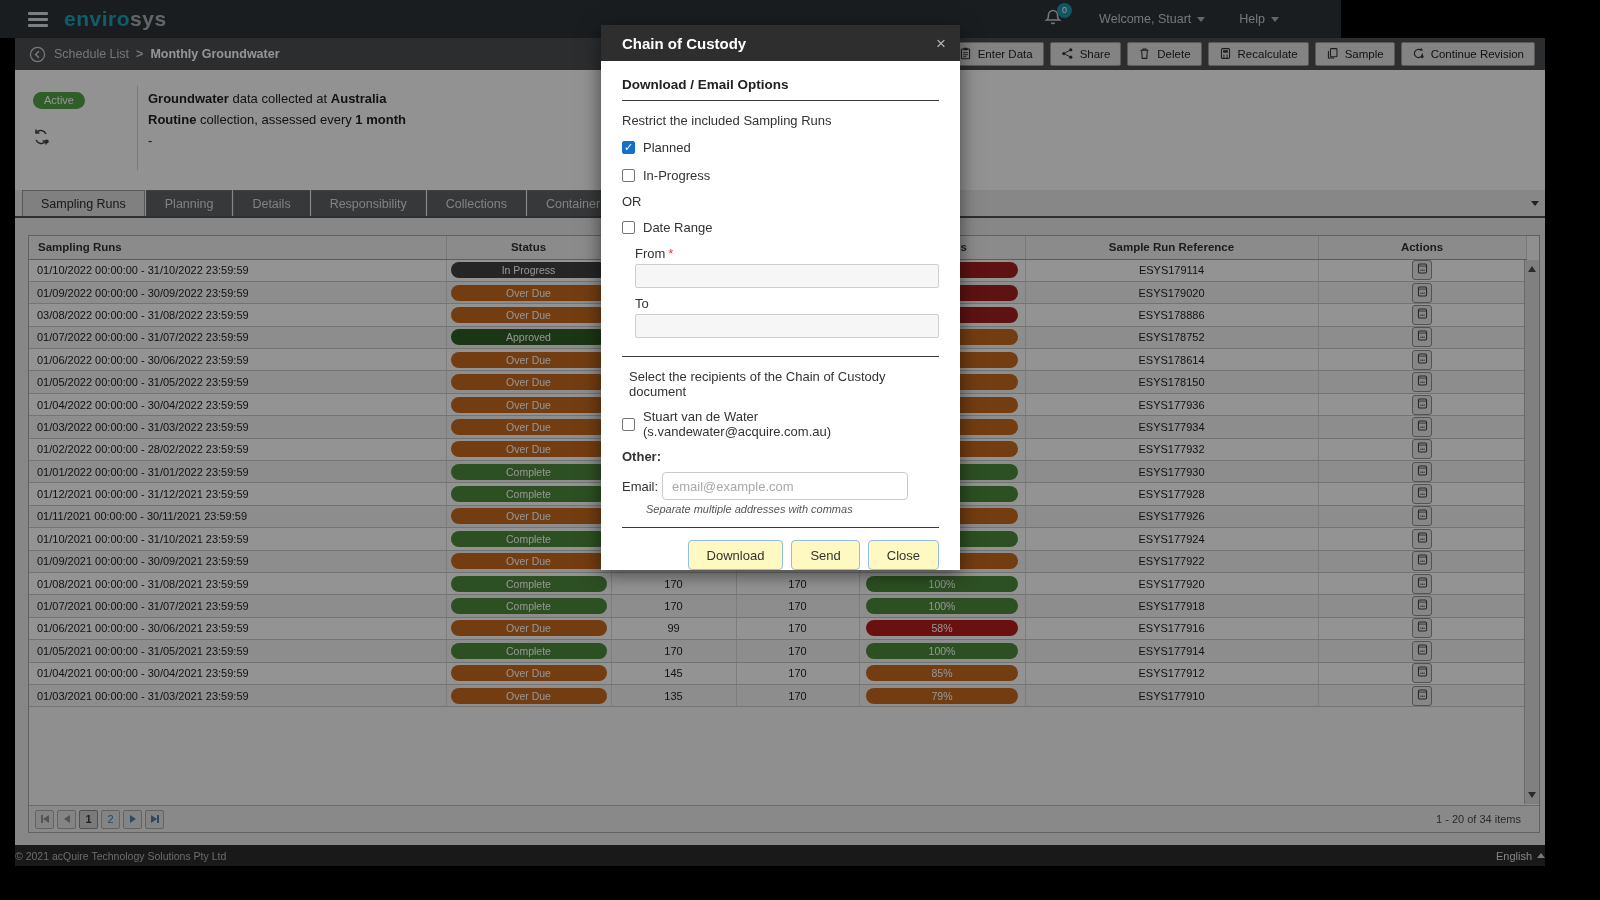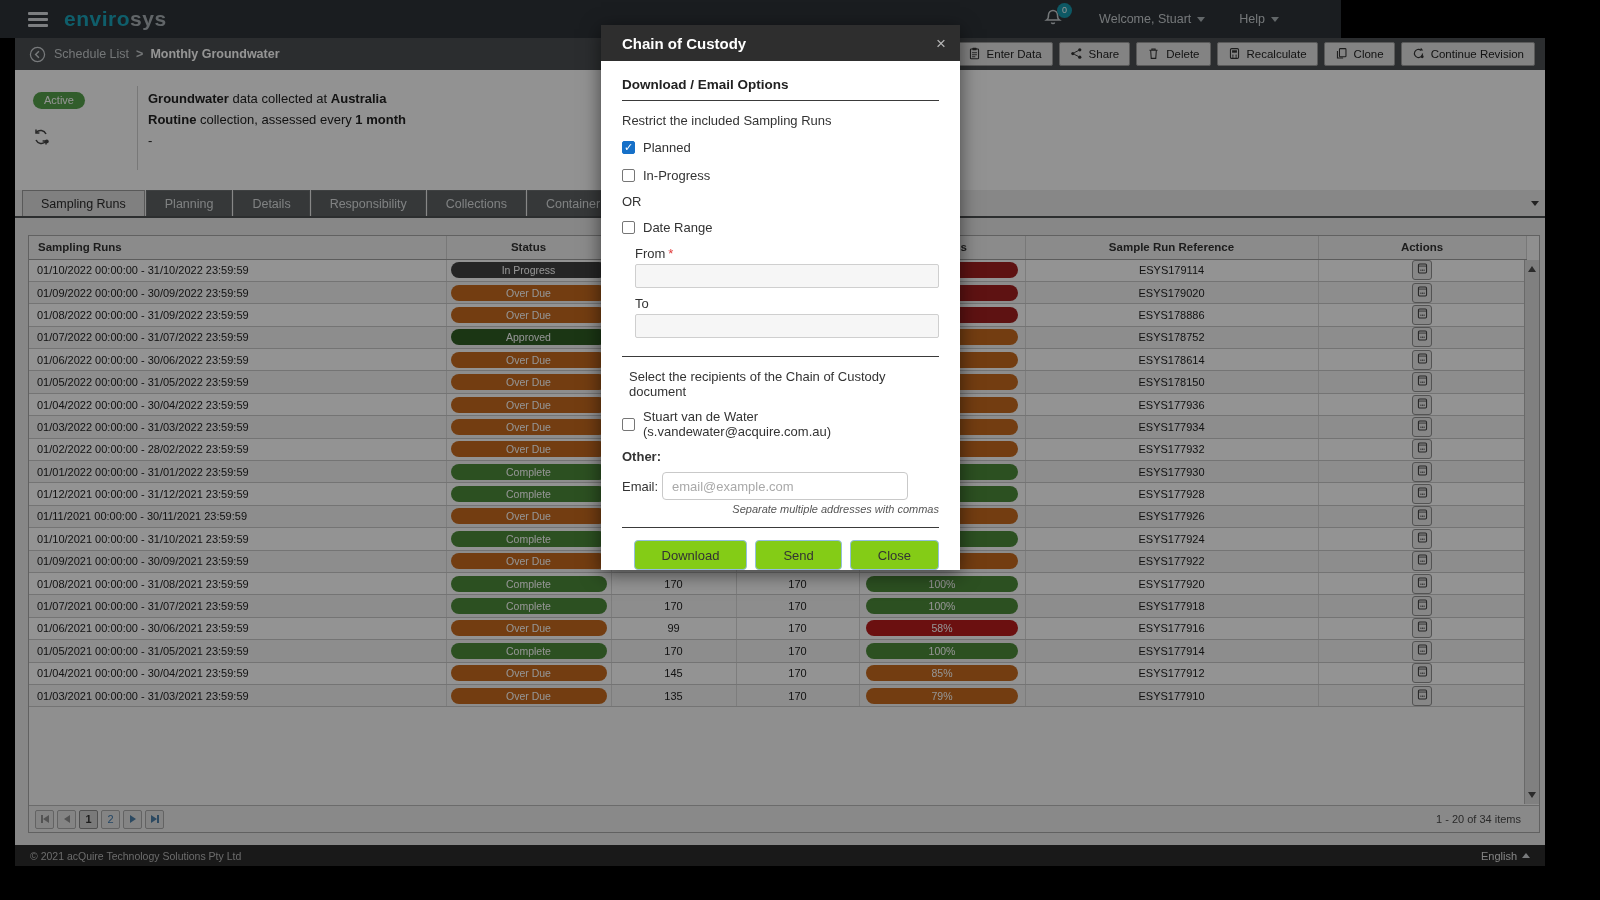--- a/index.html
+++ b/index.html
@@ -96,21 +96,21 @@
   .tri-l { width:0; height:0; border-top:4px solid transparent; border-bottom:4px solid transparent;
     border-right:6px solid #8f8f8f; }
   .tri-r { width:0; height:0; border-top:4px solid transparent; border-bottom:4px solid transparent;
     border-left:6px solid #4d7fa8; }
   .pgbar { width:2px; height:8px; background:#8f8f8f; }
   .pgbar.b { background:#4d7fa8; }
   .pager-info { margin-left:auto; font-size:11px; color:#4a4a4a; padding-right:12px; }
 
   
   .appfooter { position:absolute; left:0; top:807px; width:100%; height:21px; background:#2b2b2b;
-    display:flex; align-items:center; padding:0 15px; }
+    display:flex; align-items:center; padding:0 0; }
   .copyright { color:#b9b9b9; font-size:10.5px; }
   .lang { margin-left:auto; color:#e0e0e0; font-size:11px; display:flex; align-items:center; gap:5px;
     cursor:pointer; }
 
   
   .overlay { position:absolute; left:0; top:0; width:1600px; height:900px; background:rgba(0,0,0,.42);
     z-index:50; }
   .modal { position:absolute; left:601px; top:25px; width:359px; height:545px; background:#fff; z-index:100;
     box-shadow:0 4px 18px rgba(0,0,0,.55); overflow:hidden; }
   .modal-hd { height:36px; background:#2e2e2e; display:flex; align-items:center; padding:0 14px 0 21px; }
@@ -134,24 +134,24 @@
   .dr-input { margin-top:3px; width:304px; height:24px; background:#f6f6f6; border:1px solid #cfcfcf;
     border-radius:2px; font-size:12px; padding:0 6px; font-family:"Liberation Sans", sans-serif; }
   .m-hrtop { margin-top:18px; }
   .m-recip { margin-top:12px;margin-left:7px; }
   .m-other { margin-top:10px; font-weight:bold; }
   .email-row { margin-top:8px; display:flex; align-items:center; }
   .email-lab { width:40px; }
   .email-input { width:246px; height:28px; border:1px solid #c9c9c9; border-radius:4px; padding:0 9px;
     font-size:13px; font-family:"Liberation Sans", sans-serif; color:#333; }
   .email-input::placeholder { color:#a9a9a9; }
-  .email-note { margin-top:3px; margin-left:36px; font-size:11px; font-style:italic; color:#555;text-align:right; }
+  .email-note { margin-top:3px; margin-left:24px; font-size:11px; font-style:italic; color:#555; }
   .m-hrbot { margin-top:12px; }
   .m-btns { margin-top:12px; display:flex; justify-content:flex-end; gap:8px; }
-  .mbtn { height:30px; padding:0 27px; background:#84cc16; border:1px solid #93bedd; border-radius:4px;
+  .mbtn { height:30px; padding:0 18px; background:#fef9c3; border:1px solid #93bedd; border-radius:4px;
     font-size:13px; color:#333; cursor:pointer; font-family:"Liberation Sans", sans-serif; }
 </style>
 </head>
 <body>
 
 <div class="navbar">
   <div class="hamburger">
       <i></i>
       <i></i>
       <i></i>
@@ -229,21 +229,21 @@
               <circle cx="6" cy="12.3" r=".9" fill="#333"></circle>
               <circle cx="10" cy="12.3" r=".9" fill="#333"></circle>
             </svg></span>
           <span>Recalculate</span>
         </button>
         <button class="tbtn">
           <span><svg viewBox="0 0 16 16">
               <rect x="5.5" y="2" width="8" height="10" rx="1" stroke="#333" fill="none" stroke-width="1.3"></rect>
               <path d="M3 5v8.5h7" stroke="#333" fill="none" stroke-width="1.3"></path>
             </svg></span>
-          <span>Clone</span>
+          <span>Sample</span>
         </button>
         <button class="tbtn">
           <span><svg viewBox="0 0 16 16">
               <path d="M13 8a5 5 0 1 1-2-4" stroke="#333" fill="none" stroke-width="1.4"></path>
               <path d="M11 1l2.8 3.2H10z" fill="#333"></path>
               <circle cx="12.6" cy="12" r="1.7" fill="#333"></circle>
             </svg></span>
           <span>Continue Revision</span>
         </button>
       </div>
@@ -328,21 +328,21 @@
                 <span><svg viewBox="0 0 16 16">
                     <rect x="3" y="2.5" width="10" height="11" rx="1.5" stroke="#444" fill="none" stroke-width="1.3"></rect>
                     <path d="M3 5h10" stroke="#444" stroke-width="1" fill="none"></path>
                     <circle cx="6" cy="10" r=".8" fill="#444"></circle>
                     <circle cx="8" cy="10" r=".8" fill="#444"></circle>
                     <circle cx="10" cy="10" r=".8" fill="#444"></circle>
                   </svg></span>
               </button></td>
           </tr>
           <tr>
-            <td class="c-date">01/08/2022 00:00:00 - 31/09/2022 23:59:59</td>
+            <td class="c-date">03/08/2022 00:00:00 - 31/08/2022 23:59:59</td>
             <td><span class="pill" style="background: rgb(198, 106, 30);">Over Due</span></td>
             <td></td>
             <td></td>
             <td><span class="pill prog" style="background: rgb(163, 32, 32);"></span></td>
             <td>ESYS178886</td>
             <td><button class="act-btn">
                 <span><svg viewBox="0 0 16 16">
                     <rect x="3" y="2.5" width="10" height="11" rx="1.5" stroke="#444" fill="none" stroke-width="1.3"></rect>
                     <path d="M3 5h10" stroke="#444" stroke-width="1" fill="none"></path>
                     <circle cx="6" cy="10" r=".8" fill="#444"></circle>

